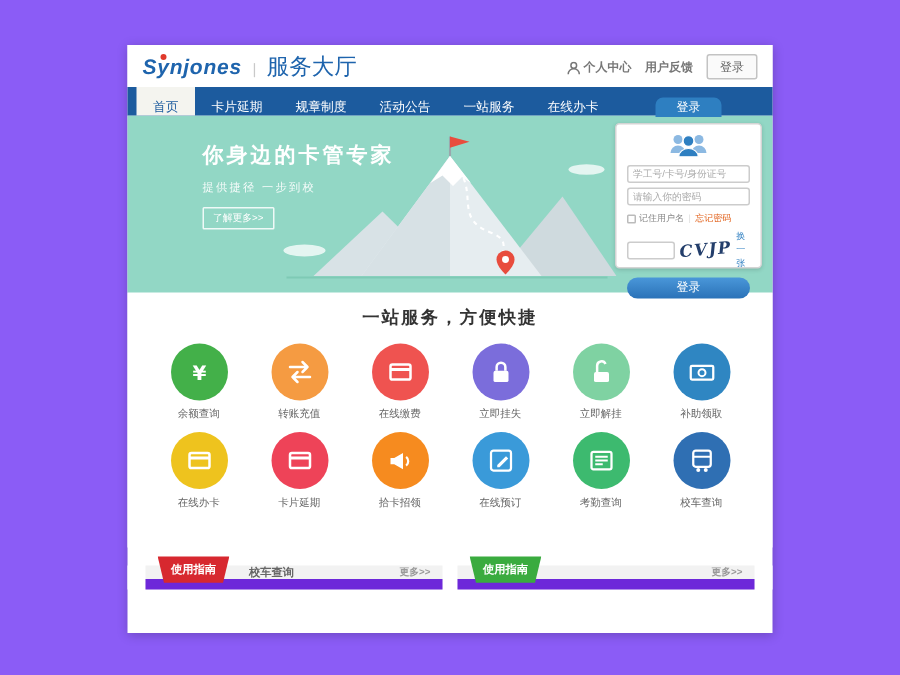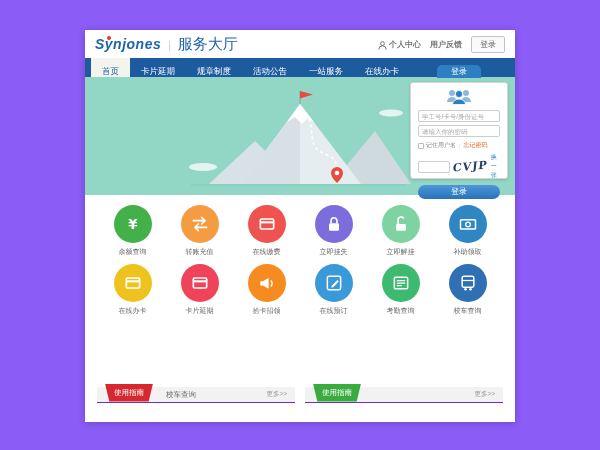--- a/index.html
+++ b/index.html
@@ -68,22 +68,22 @@
                     display:flex; align-items:center; justify-content:center; }
   .service-label { font-size:7px; color:#666; margin-top:4px; white-space:nowrap; }
   .more-btn { display:inline-block; margin-top:9px; padding:4px 14px; border-radius:3px;
               color:#fff; font-size:8px; }
 
   
   .announce { background:#fff; }
   .announce-title { text-align:center; font-size:11.5px; font-weight:bold; color:#333;
                     padding-top:10px; letter-spacing:1.5px; }
   .panel-row { display:flex; gap:10px; padding:0 12px; margin-top:12px; }
-  .panel { flex:1; height:16px; background:#f2f2f2; border-bottom:1px solid #6d28d9;
-           display:flex; align-items:center; }
+  .panel { flex:1; height:16px; background:#f2f2f2; border-bottom:7px solid #6d28d9;
+           display:flex; align-items:center;font-weight:bold; }
   .ribbon { height:18px; margin-top:-4px; margin-left:8px; padding:0 9px; color:#fff;
             font-size:7.5px; line-height:18px; clip-path:polygon(0 0,100% 0,91% 100%,9% 100%); }
   .panel-tab2 { font-size:7.5px; color:#666; margin-left:13px; }
   .panel-more { margin-left:auto; margin-right:8px; font-size:6.5px; color:#999; }
 
   svg { display:block; }
 </style>
 </head>
 <body>
 
@@ -115,20 +115,25 @@
     <div class="nav">
       <span class="nav-item active">首页</span>
       <span class="nav-item">卡片延期</span>
       <span class="nav-item">规章制度</span>
       <span class="nav-item">活动公告</span>
       <span class="nav-item">一站服务</span>
       <span class="nav-item">在线办卡</span>
     </div>
 
     <div class="hero" style="background-color: rgb(146, 215, 197);">
+      <div class="hero-text">
+        <div class="hero-title">你身边的卡管专家</div>
+        <div class="hero-sub">提供捷径 一步到校</div>
+        <span class="hero-cta">了解更多&gt;&gt;</span>
+      </div>
 
       <svg class="mountain-svg" viewBox="0 0 228 106">
         <ellipse cx="20" cy="80" rx="14" ry="4" fill="#ffffff" opacity="0.75"></ellipse>
         <ellipse cx="208" cy="26" rx="12" ry="3.5" fill="#ffffff" opacity="0.75"></ellipse>
         <polygon points="26,97 72,54 116,97" fill="#d8e2e6"></polygon>
         <polygon points="148,97 192,44 228,97" fill="#cfdade"></polygon>
         <polygon points="58,97 117,17 178,97" fill="#e6edf0"></polygon>
         <polygon points="58,97 117,17 117,97" fill="#d7e1e5"></polygon>
         <polygon points="104,35 117,17 131,35 125,31 119,37 112,30" fill="#ffffff"></polygon>
         <line x1="117" y1="17" x2="117" y2="4" stroke="#9aa7ad" stroke-width="1.4"></line>
@@ -162,20 +167,21 @@
         <div class="captcha-row">
           <input class="captcha-input" type="text" style="">
           <span class="captcha-code">CVJP</span>
           <span class="refresh-link">换一张</span>
         </div>
         <div class="login-submit">登录</div>
       </div>
     </div>
 
     <div class="services">
+      <div class="services-title">一站服务，方便快捷</div>
 
       <div class="service-row">
         <div class="service-item">
           <div class="service-circle" style="background-color: rgb(67, 176, 73);">
             <svg width="20" height="20" viewBox="0 0 24 24">
                 <text x="12" y="18" font-size="16" font-weight="bold" fill="#fff" text-anchor="middle" font-family="DejaVu Sans, sans-serif">¥</text>
               </svg>
           </div>
           <div class="service-label">余额查询</div>
         </div>

